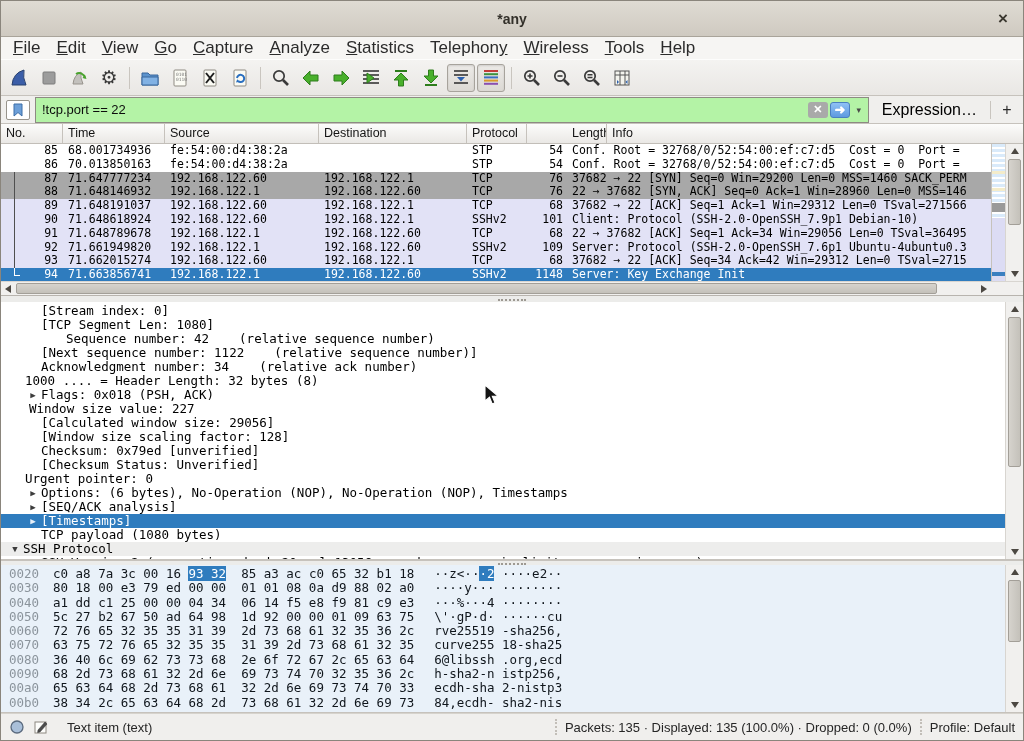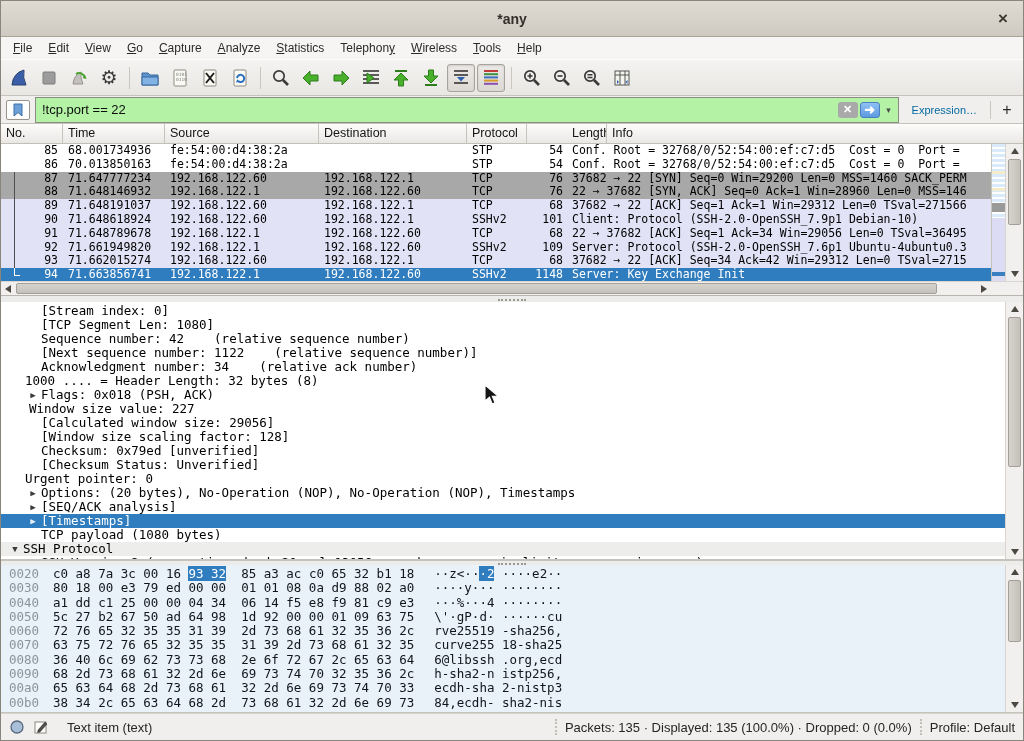--- a/index.html
+++ b/index.html
@@ -8,42 +8,42 @@
   #window { width:1024px; height:741px; border:1px solid #8a857c; display:flex; flex-direction:column; background:#f0efed; position:relative; }
 
   
   #titlebar { height:36px; flex:none; background:linear-gradient(#dfdbd3,#cfcac1); border-bottom:1px solid #a9a49a;
               display:flex; align-items:center; justify-content:center; position:relative;
               font-weight:bold; font-size:14px; color:#33302a; }
   #close-btn { position:absolute; right:10px; top:8px; width:20px; height:20px; display:flex; align-items:center; justify-content:center;
                font-size:17px; font-weight:bold; color:#3a372f; cursor:default; }
 
   
-  #menubar { height:22px; flex:none; background:#f6f5f3; display:flex; align-items:center; padding-left:4px; font-size:12px; color:#2b2b2b; }
+  #menubar { height:22px; flex:none; background:#f6f5f3; display:flex; align-items:center; padding-left:4px; font-size:17px; color:#2b2b2b; }
   .menu-item { padding:2px 8px; white-space:nowrap; }
   .menu-item u { text-decoration:underline; }
 
   
   #toolbar { height:37px; flex:none; background:linear-gradient(#f4f3f1,#e9e7e4); border-top:1px solid #fdfdfc; border-bottom:1px solid #c6c2bc;
              display:flex; align-items:center; padding:0 4px; gap:2px; }
   .tbtn { width:28px; height:28px; flex:none; display:flex; align-items:center; justify-content:center; border-radius:3px; border:1px solid transparent; }
   .tbtn.toggled { border:1px solid #a7a39c; background:linear-gradient(#eceae7,#dcd9d4); box-shadow:inset 0 1px 2px rgba(0,0,0,.12); }
   .tsep { width:1px; height:22px; background:#c9c5bf; margin:0 4px; flex:none; }
   .gear-glyph { font-size:19px; color:#3a3a3a; line-height:1; }
 
   
   #filterbar { height:28px; flex:none; background:#f0efed; border-bottom:1px solid #c6c2bc; display:flex; align-items:center; padding:0 5px; gap:5px; }
   #fbookmark { width:24px; height:20px; flex:none; background:#fff; border:1px solid #98948c; border-radius:2px; display:flex; align-items:center; justify-content:center; }
   #ffield { flex:1; height:26px; background:#b4f3a6; border:1px solid #8d8a83; display:flex; align-items:center; padding:0 2px 0 6px; }
   #ftext { flex:1; border:none; background:transparent; font-family:"Liberation Sans",sans-serif; font-size:13px; color:#0c0c0c; outline:none; padding:0; }
   .fmini { width:20px; height:16px; flex:none; display:flex; align-items:center; justify-content:center; border-radius:3px; margin-left:2px; }
   #fclear { background:#a9a9a9; color:#fff; font-size:11px; font-weight:bold; }
   #fapply { background:linear-gradient(#8fc1f5,#5e9ae0); border:1px solid #4a7fc0; color:#fff; font-size:13px; font-weight:bold; }
   #fcaret { width:14px; color:#4a4a4a; font-size:9px; }
-  #fexpression { font-size:11px; color:#0369a1; padding:0 8px; white-space:nowrap; }
+  #fexpression { font-size:16px; color:#000000; padding:0 8px; white-space:nowrap; }
   .vbar { width:1px; height:18px; background:#c9c5bf; flex:none; }
   #fadd { width:22px; height:22px; display:flex; align-items:center; justify-content:center; font-size:16px; color:#2b2b2b; }
 
   
   #plist { height:172px; flex:none; position:relative; background:#fff; border-bottom:1px solid #b8b4ae; }
   #plheader { height:20px; display:flex; background:linear-gradient(#fcfcfb,#eae8e5); border-bottom:1px solid #c2beb8; font-size:12.5px; color:#141414; }
   .plh-cell { border-right:1px solid #c6c2bc; padding:2px 0 0 5px; overflow:hidden; white-space:nowrap; flex:none; }
   .plh-cell:last-child { flex:1; border-right:none; }
   #plbody { position:absolute; top:20px; left:0; right:32px; bottom:14px; overflow:hidden;
             font-family:"DejaVu Sans Mono",monospace; font-size:11.5px; color:#000; }
@@ -334,32 +334,32 @@
         </div>
     </div>
   </div>
 
   <div class="splitter" id="split1"></div>
 
   <div id="details">
     <div id="detail-rows">
         <div class="drow" style="padding-left: 24px;"><span class="darrow"></span><span class="dtext">[Stream index: 0]</span></div>
         <div class="drow" style="padding-left: 24px;"><span class="darrow"></span><span class="dtext">[TCP Segment Len: 1080]</span></div>
-        <div class="drow" style="padding-left: 24px;"><span class="darrow"></span><span class="dtext">Sequence number: 42    (relative sequence number)</span></div>
+        <div class="drow" style="padding-left: 24px; margin-left: 25px;"><span class="darrow"></span><span class="dtext">Sequence number: 42    (relative sequence number)</span></div>
         <div class="drow" style="padding-left: 24px;"><span class="darrow"></span><span class="dtext">[Next sequence number: 1122    (relative sequence number)]</span></div>
         <div class="drow" style="padding-left: 24px;"><span class="darrow"></span><span class="dtext">Acknowledgment number: 34    (relative ack number)</span></div>
         <div class="drow" style="padding-left: 24px; flex-direction: column;"><span class="darrow"></span><span class="dtext">1000 .... = Header Length: 32 bytes (8)</span></div>
         <div class="drow" style="padding-left: 24px;"><span class="darrow">▶</span><span class="dtext">Flags: 0x018 (PSH, ACK)</span></div>
         <div class="drow" style="padding-left: 12px;"><span class="darrow"></span><span class="dtext">Window size value: 227</span></div>
         <div class="drow" style="padding-left: 24px;"><span class="darrow"></span><span class="dtext">[Calculated window size: 29056]</span></div>
         <div class="drow" style="padding-left: 24px;"><span class="darrow"></span><span class="dtext">[Window size scaling factor: 128]</span></div>
         <div class="drow" style="padding-left: 24px;"><span class="darrow"></span><span class="dtext">Checksum: 0x79ed [unverified]</span></div>
         <div class="drow" style="padding-left: 24px;"><span class="darrow"></span><span class="dtext">[Checksum Status: Unverified]</span></div>
         <div class="drow" style="padding-left: 24px; flex-direction: column;"><span class="darrow"></span><span class="dtext">Urgent pointer: 0</span></div>
-        <div class="drow" style="padding-left: 24px;"><span class="darrow">▶</span><span class="dtext">Options: (20 bytes), No-Operation (NOP), No-Operation (NOP), Timestamps</span></div>
+        <div class="drow" style="padding-left: 24px;"><span class="darrow">▶</span><span class="dtext">Options: (6 bytes), No-Operation (NOP), No-Operation (NOP), Timestamps</span></div>
         <div class="drow" style="padding-left: 24px;"><span class="darrow">▶</span><span class="dtext">[SEQ/ACK analysis]</span></div>
         <div class="drow selected" style="padding-left: 24px;"><span class="darrow">▶</span><span class="dtext">[Timestamps]</span></div>
         <div class="drow" style="padding-left: 24px;"><span class="darrow"></span><span class="dtext">TCP payload (1080 bytes)</span></div>
         <div class="drow shaded" style="padding-left: 6px;"><span class="darrow">▼</span><span class="dtext">SSH Protocol</span></div>
         <div class="drow" style="padding-left: 24px;"><span class="darrow">▶</span><span class="dtext">SSH Version 2 (encryption:chacha20-poly1305@openssh.com mac:&lt;implicit&gt; compression:none)</span></div>
       </div>
     <div class="vscroll" id="dt-vscroll">
       <div class="sbtn top">
           <span class="tri-up"></span>
         </div>

